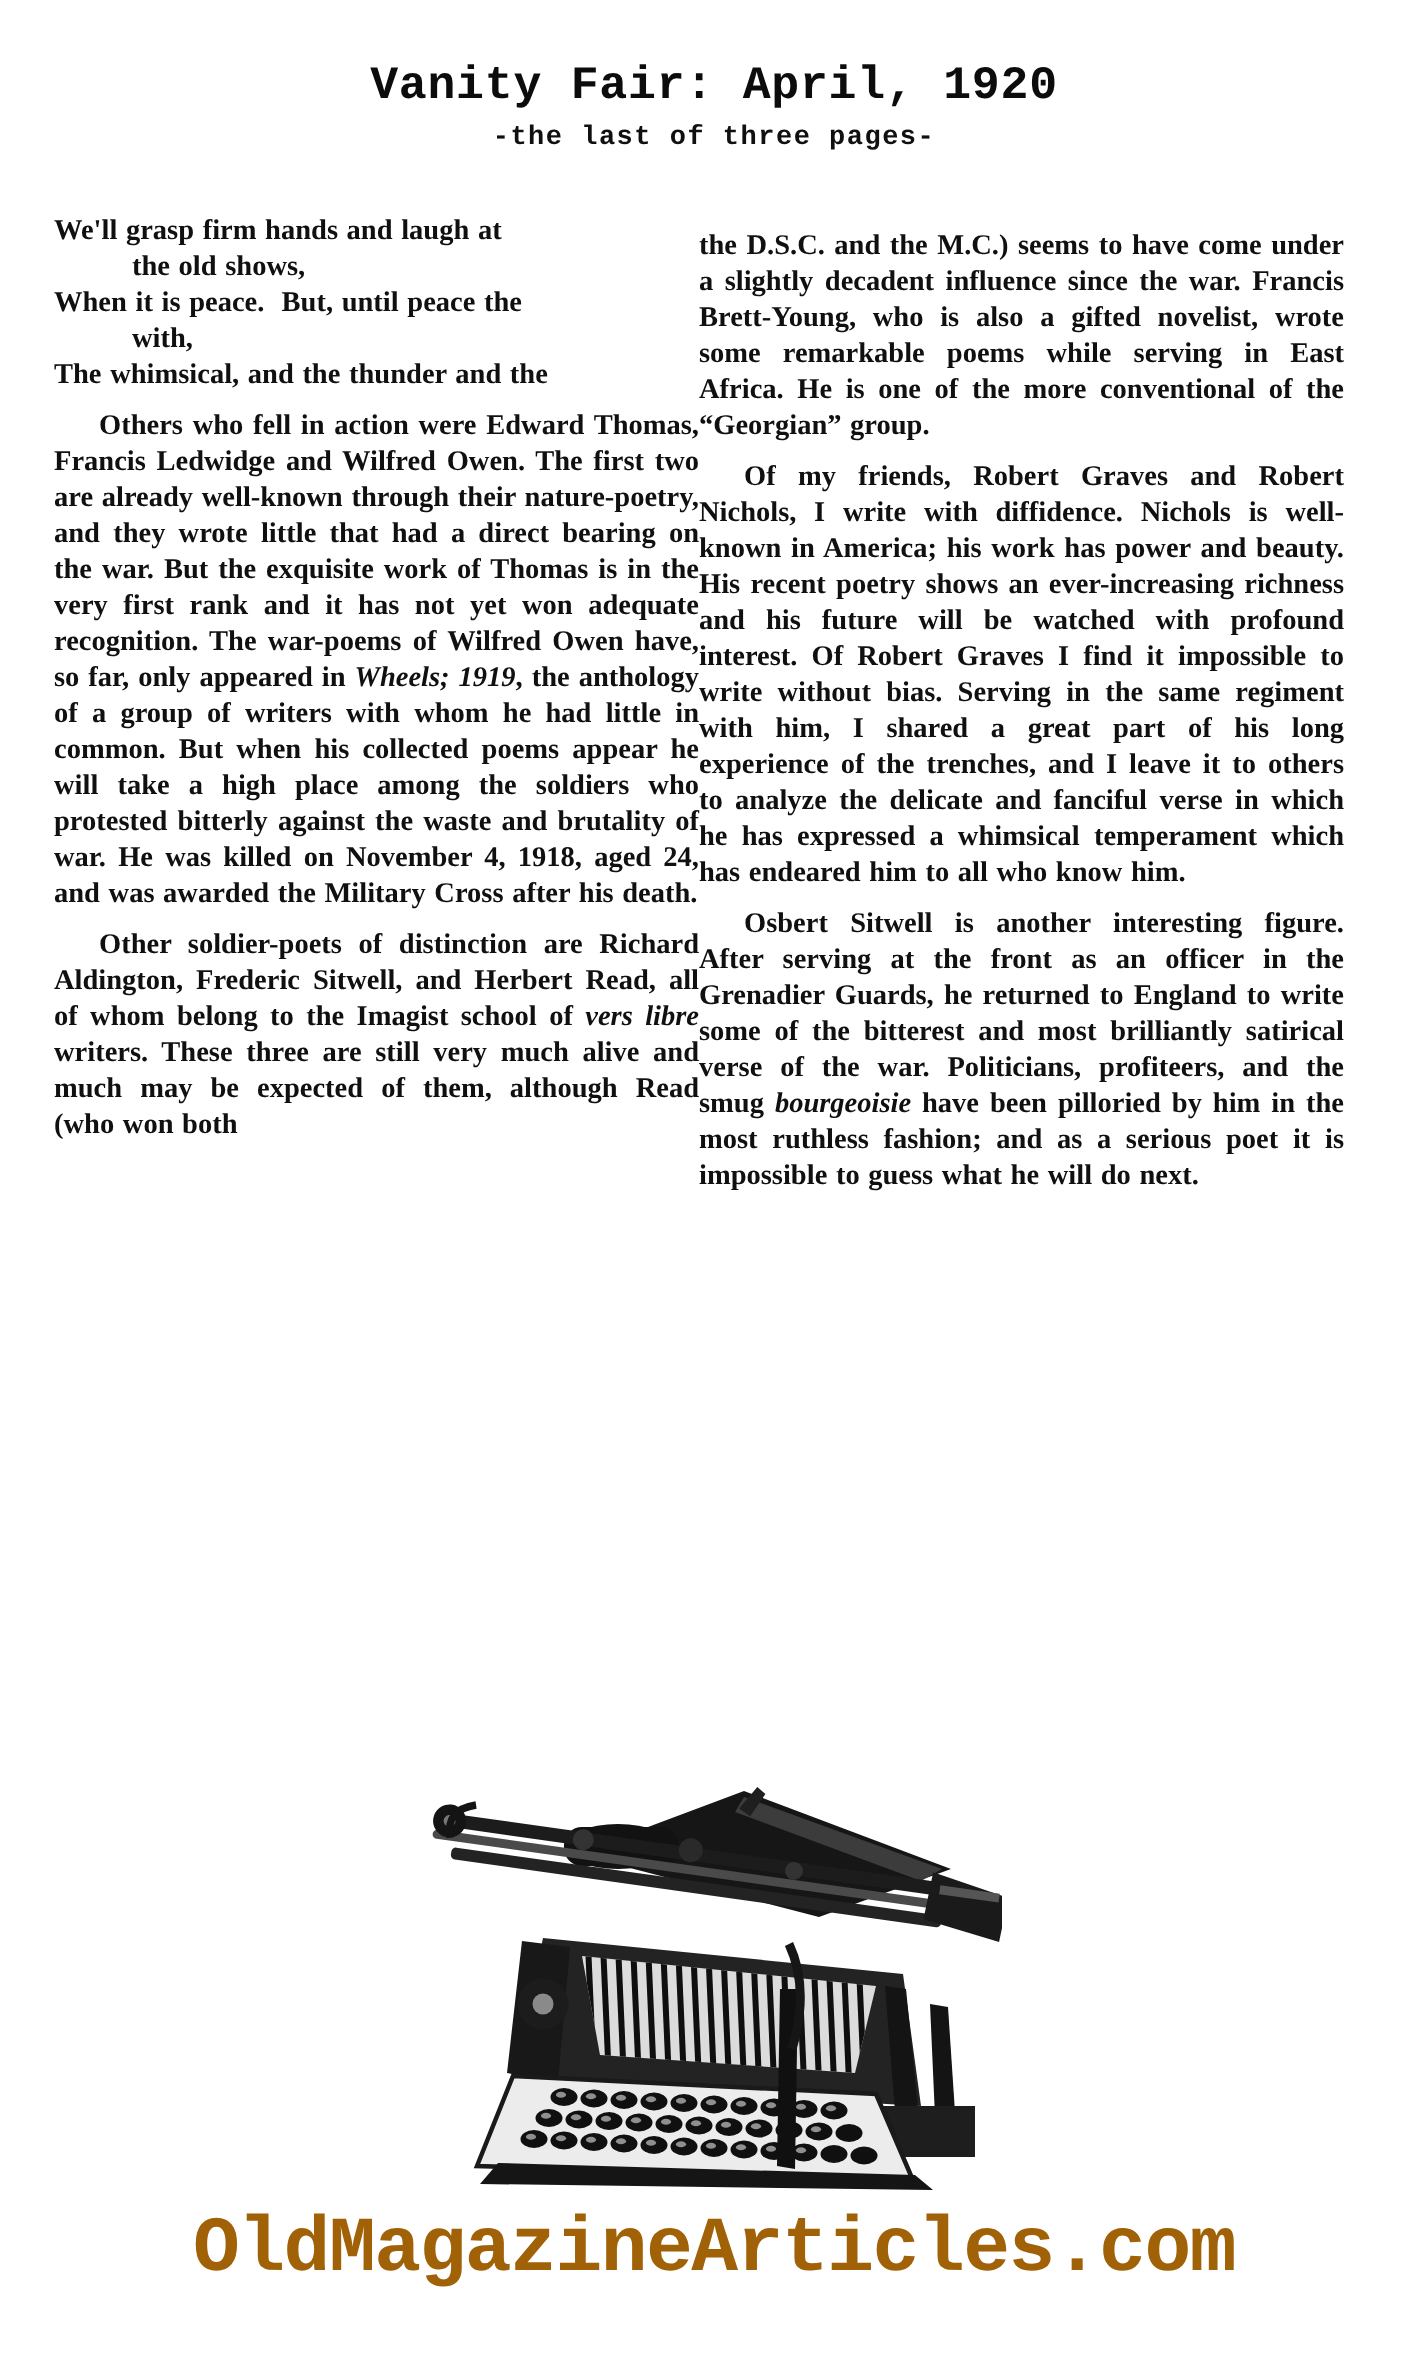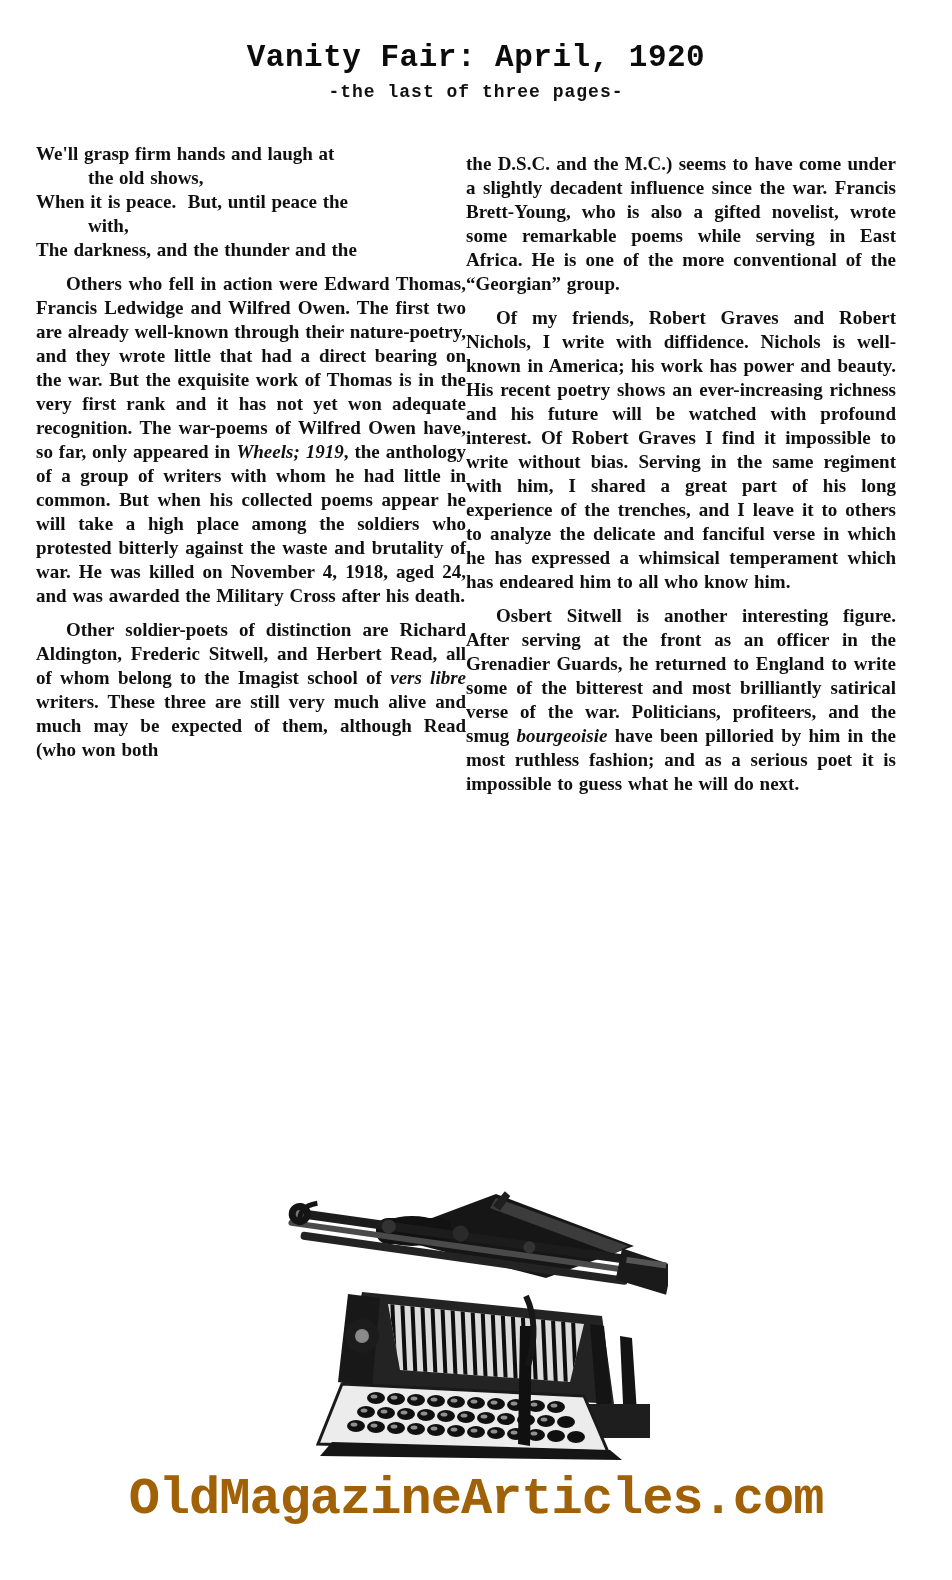--- a/index.html
+++ b/index.html
@@ -79,21 +79,21 @@
     <div class="title">Vanity Fair: April, 1920</div>
     <div class="subtitle">-the last of three pages-</div>
   </header>
 
   <main class="columns">
     <section class="col">
         <div class="verse-line">We'll grasp firm hands and laugh at</div>
         <div class="verse-line indent">the old shows,</div>
         <div class="verse-line">When it is peace.&nbsp; But, until peace the</div>
         <div class="verse-line indent">with,</div>
-        <div class="verse-line">The darkness, and the thunder and the</div>
+        <div class="verse-line">The whimsical, and the thunder and the</div>
         <p class="indent"><span>Others who fell in action were Edward Thomas, Francis Ledwidge and Wilfred Owen. The first two are already well-known through their nature-poetry, and they wrote little that had a direct bearing on the war. But the exquisite work of Thomas is in the very first rank and it has not yet won adequate recognition. The war-poems of Wilfred Owen have, so far, only appeared in </span><i>Wheels; 1919</i><span>, the anthology of a group of writers with whom he had little in common. But when his collected poems appear he will take a high place among the soldiers who protested bitterly against the waste and brutality of war. He was killed on November 4, 1918, aged 24, and was awarded the Military Cross after his death.</span></p>
         <p class="indent"><span>Other soldier-poets of distinction are Richard Aldington, Frederic Sitwell, and Herbert Read, all of whom belong to the Imagist school of </span><i>vers libre</i><span> writers. These three are still very much alive and much may be expected of them, although Read (who won both</span></p>
       </section>
     <section class="col">
         <p class="no-indent"><span>the D.S.C. and the M.C.) seems to have come under a slightly decadent influence since the war. Francis Brett-Young, who is also a gifted novelist, wrote some remarkable poems while serving in East Africa. He is one of the more conventional of the “Georgian” group.</span></p>
         <p class="indent"><span>Of my friends, Robert Graves and Robert Nichols, I write with diffidence. Nichols is well-known in America; his work has power and beauty. His recent poetry shows an ever-increasing richness and his future will be watched with profound interest. Of Robert Graves I find it impossible to write without bias. Serving in the same regiment with him, I shared a great part of his long experience of the trenches, and I leave it to others to analyze the delicate and fanciful verse in which he has expressed a whimsical temperament which has endeared him to all who know him.</span></p>
         <p class="indent"><span>Osbert Sitwell is another interesting figure. After serving at the front as an officer in the Grenadier Guards, he returned to England to write some of the bitterest and most brilliantly satirical verse of the war. Politicians, profiteers, and the smug </span><i>bourgeoisie</i><span> have been pilloried by him in the most ruthless fashion; and as a serious poet it is impossible to guess what he will do next.</span></p>
       </section>
   </main>
 

